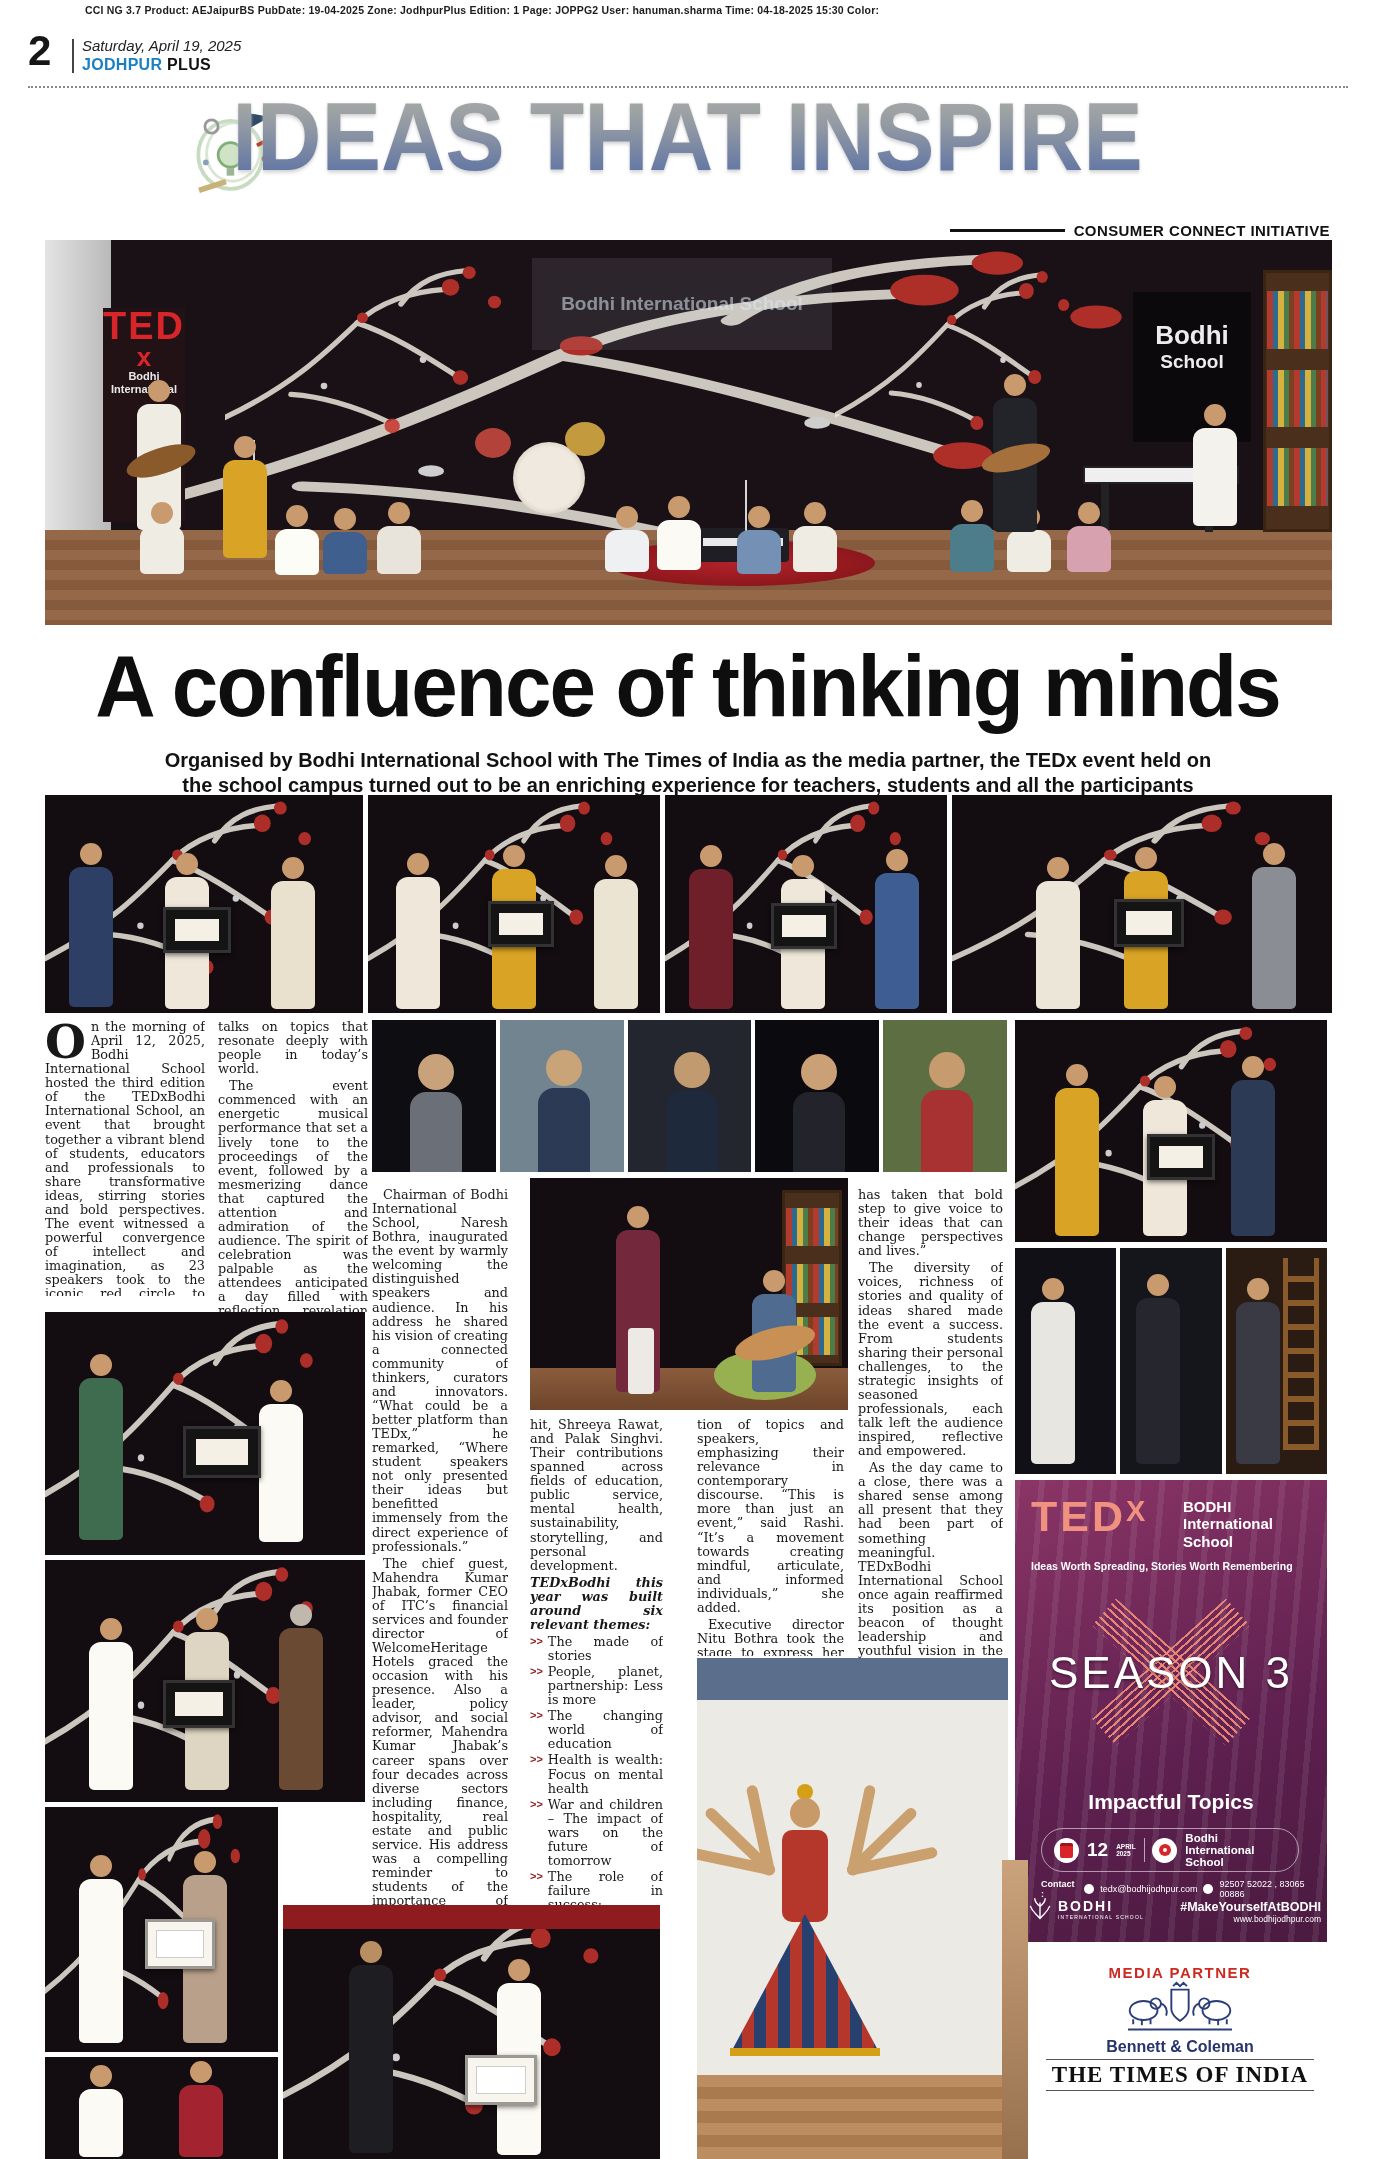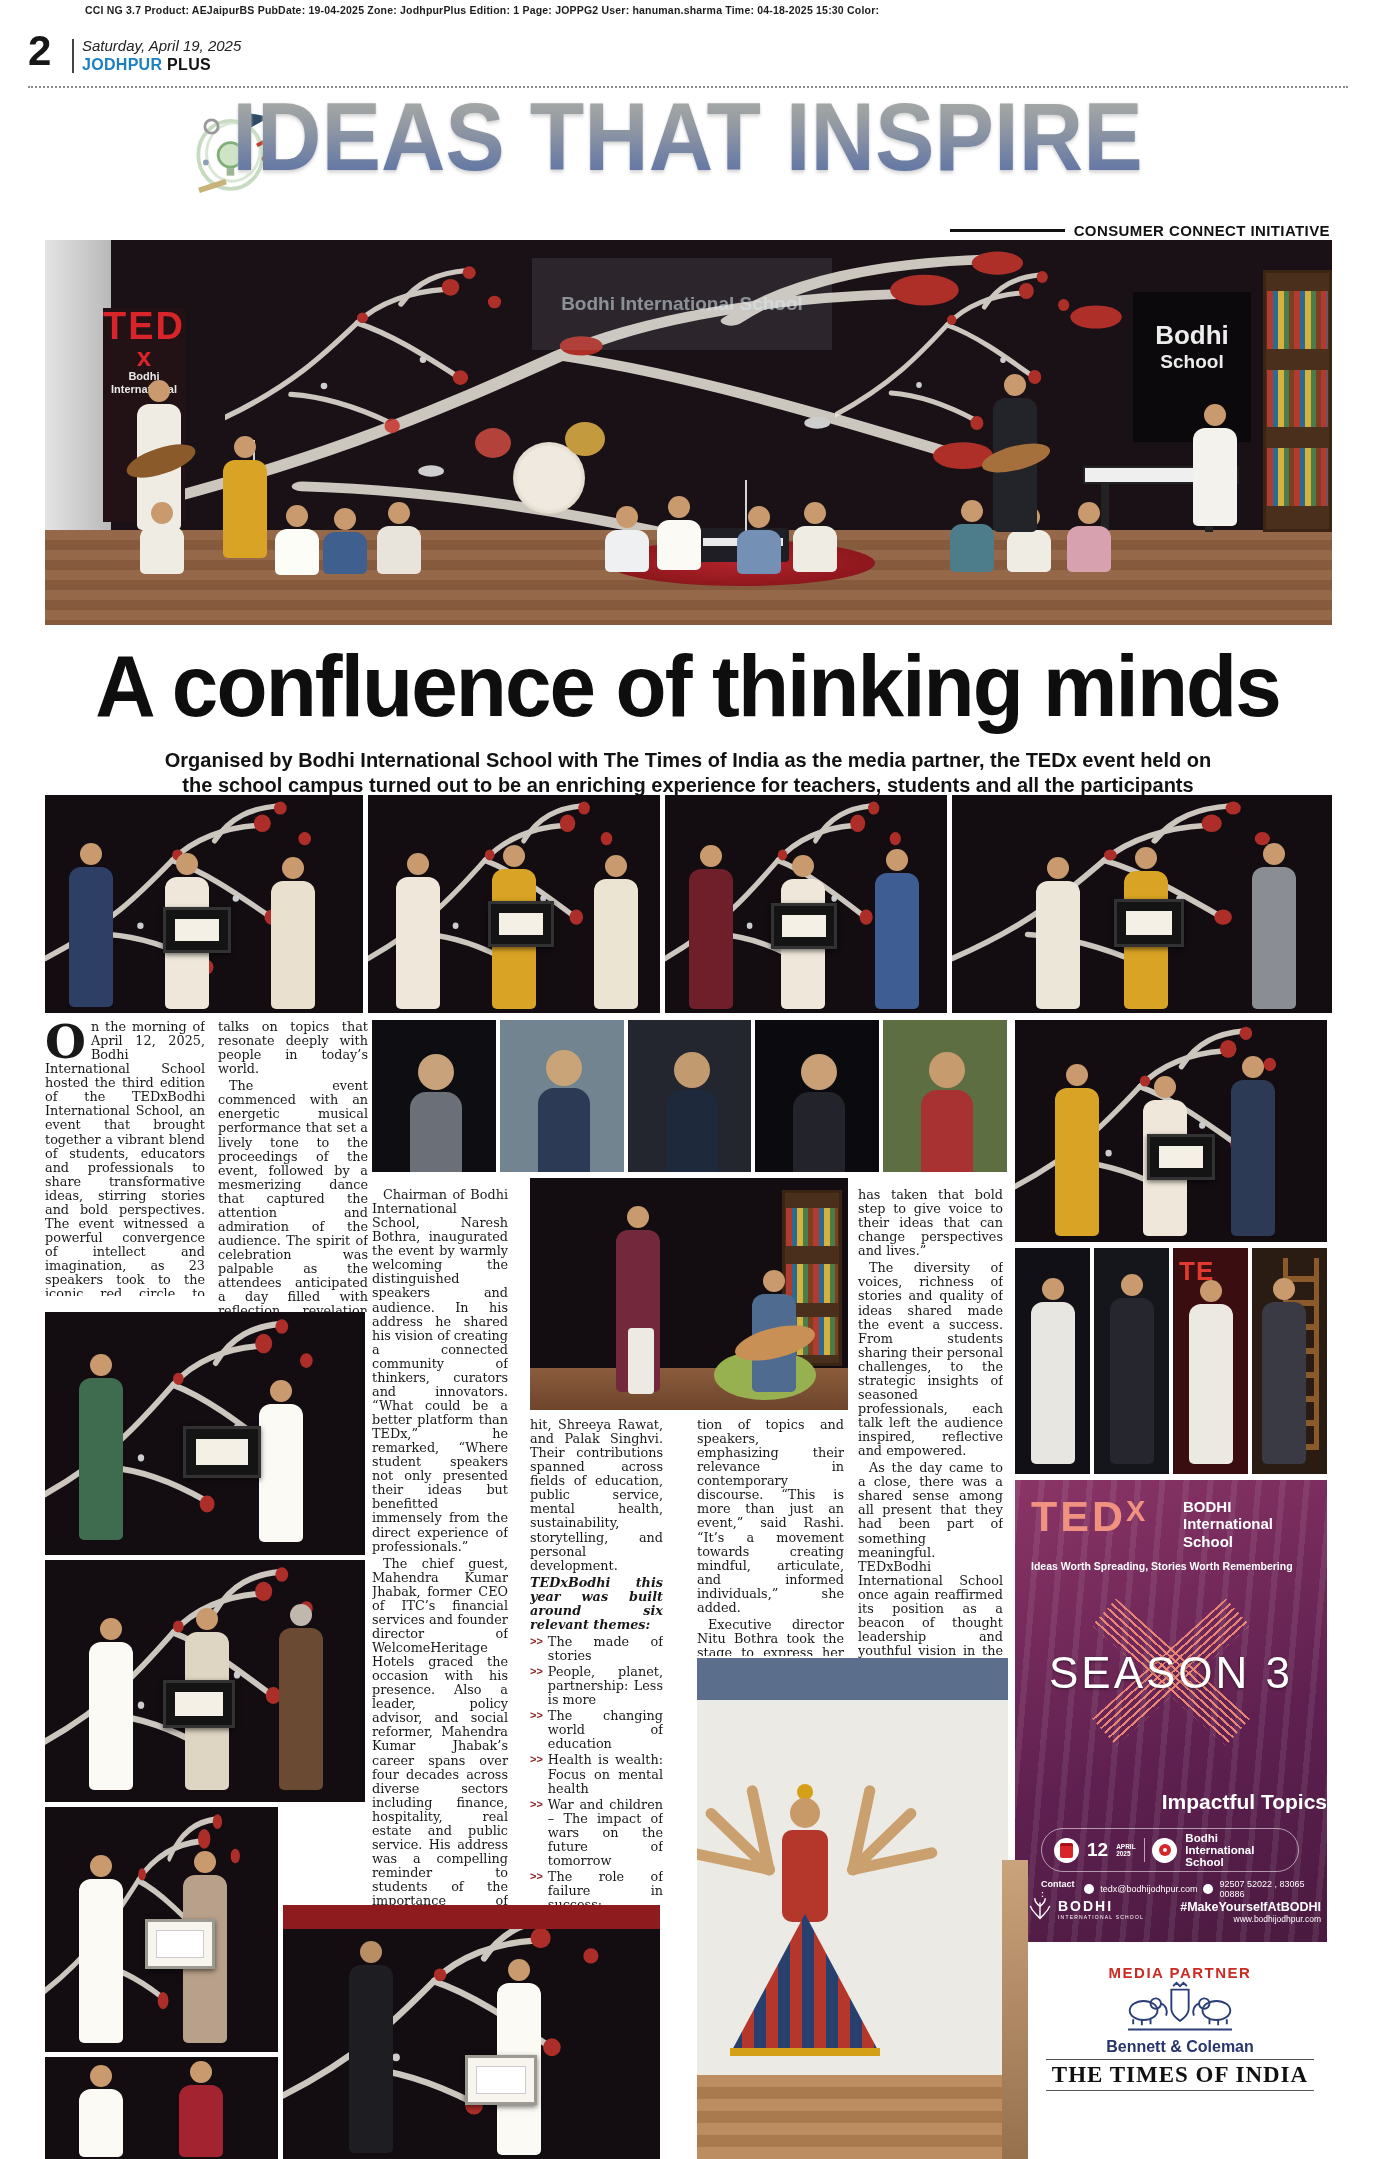--- a/index.html
+++ b/index.html
@@ -106,21 +106,21 @@
   .tedx .t2{font-size:29px;vertical-align:10px}
   .pschool{position:absolute;left:168px;top:18px;width:130px;color:#fff;font-size:15px;font-weight:700;line-height:1.15}
   .ptag{position:absolute;left:16px;top:80px;width:288px;color:#fff;font-size:10.5px;font-weight:700}
   .xart{position:absolute;left:66px;top:96px;width:180px;height:190px}
   .xart i{position:absolute;left:0;top:78px;width:180px;height:36px;opacity:.95;
       background:repeating-linear-gradient(180deg,#f08a76 0 2px,rgba(0,0,0,0) 2px 6px)}
   .xart i.a{transform:rotate(42deg)}
   .xart i.b{transform:rotate(-42deg)}
   .season{position:absolute;left:0;top:168px;width:100%;text-align:center;color:#fff;font-size:44px;
       font-weight:400;letter-spacing:3px;text-shadow:0 1px 3px rgba(0,0,0,.5)}
-  .topics{position:absolute;left:0;top:310px;width:100%;text-align:right;color:#fff;font-size:21px;font-weight:700}
+  .topics{position:absolute;left:0;top:310px;width:100%;text-align:center;color:#fff;font-size:21px;font-weight:700}
   .pill{position:absolute;left:26px;top:348px;width:258px;height:44px;border:1.5px solid rgba(255,255,255,.55);
       border-radius:24px;display:flex;align-items:center;gap:8px;padding:0 12px;box-sizing:border-box;color:#fff}
   .cic{width:25px;height:25px;background:#fff;border-radius:50%;display:flex;align-items:center;justify-content:center;flex:0 0 auto}
   .cic .cal{width:13px;height:12px;background:#d8252a;border-radius:2px;border-top:3px solid #a31216}
   .cic .pin{width:12px;height:12px;background:#d8252a;border-radius:50%;position:relative}
   .cic .pin::after{content:"";position:absolute;left:4px;top:4px;width:4px;height:4px;border-radius:50%;background:#fff}
   .dnum{font-size:19px;font-weight:800}
   .dmy{font-size:6.5px;line-height:1.15;font-weight:700}
   .pdiv{width:1px;height:24px;background:rgba(255,255,255,.6)}
   .venue{font-size:11.5px;font-weight:700}
@@ -490,24 +490,20 @@
     <div class="guitar" style="left:204px;top:150px;width:82px;height:30px;background:#c89055;transform:rotate(-14deg)"></div>
   </div>
 
   <div class="cellrow" style="left:1015px;top:1248px;width:312px;height:226px">
     <div class="cell" style="background:#101016">
         <i class="pers" style="left:16px;top:30px;width:44px;height:186px;--c:#e8e6e0"></i>
       </div>
     <div class="cell" style="background:#15151c">
         <i class="pers" style="left:16px;top:26px;width:44px;height:190px;--c:#26262e"></i>
       </div>
-    <div class="cell" style="background:#3a0e10">
-      <span class="walltext">TE</span>
-      <i class="pers" style="left:16px;top:32px;width:44px;height:184px;--c:#ece9e2"></i>
-    </div>
     <div class="cell" style="background:#2a1c12">
       <span class="ladder"></span>
       <i class="pers" style="left:10px;top:30px;width:44px;height:186px;--c:#3a3a44"></i>
     </div>
   </div>
 
   <div class="col" style="left:530px;top:1418px;width:133px;height:490px">
     <p>hit, Shreeya Rawat, and Palak Singhvi. Their contributions spanned across fields of education, public service, mental health, sustainability, storytelling, and personal development.</p>
     <p class="themehead">TEDxBodhi this year was built around six relevant themes:</p>
     <ul class="themes">

